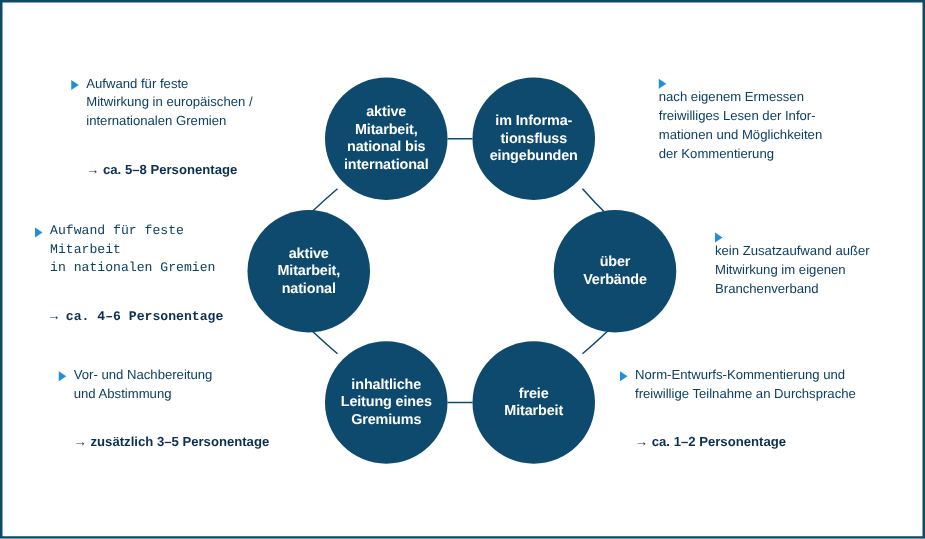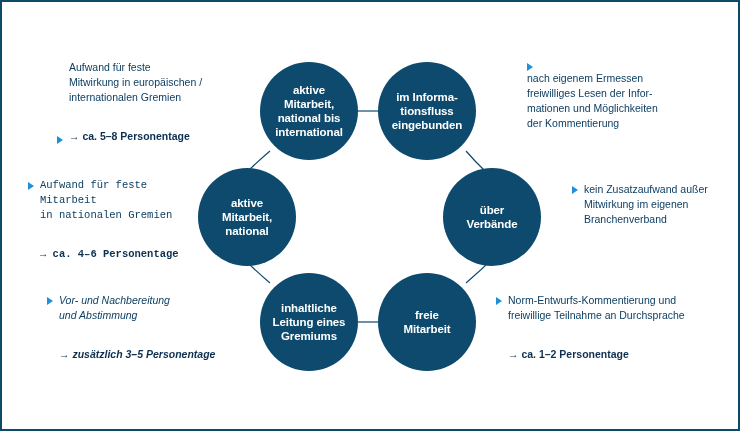--- a/index.html
+++ b/index.html
@@ -80,25 +80,25 @@
   .note-emph {
     color: #0d2f4f;
     font-size: 10.5px;
     font-weight: bold;
     line-height: 1.42;
     margin-top: 24px;
     white-space: pre-line;
   }
 
   
-  #note-1 { left: 55px;  top: 58px;  width: 180px; align-items: flex-end; }
+  #note-1 { left: 55px;  top: 58px;  width: 180px; }
   #note-2 { left: 26px;  top: 176px; width: 176px; font-family: Liberation Mono, monospace; }
-  #note-3 { left: 45px;  top: 291px; width: 196px; font-style: italic; }
+  #note-3 { left: 45px;  top: 291px; width: 196px; }
   #note-4 { left: 525px; top: 57px;  width: 190px; flex-direction: column; }
-  #note-5 { left: 570px; top: 180px; width: 165px; }
+  #note-5 { left: 570px; top: 180px; width: 165px; flex-direction: column; }
   #note-6 { left: 494px; top: 291px; width: 215px; justify-content: space-between; }
 
   
   #circle-1 { left: 258px; top: 60px; }   
   #circle-2 { left: 376px; top: 60px; }   
   #circle-3 { left: 441px; top: 166px; }  
   #circle-4 { left: 376px; top: 271px; }  
   #circle-5 { left: 258px; top: 271px; }  
   #circle-6 { left: 196px; top: 166px; }  
 </style>

